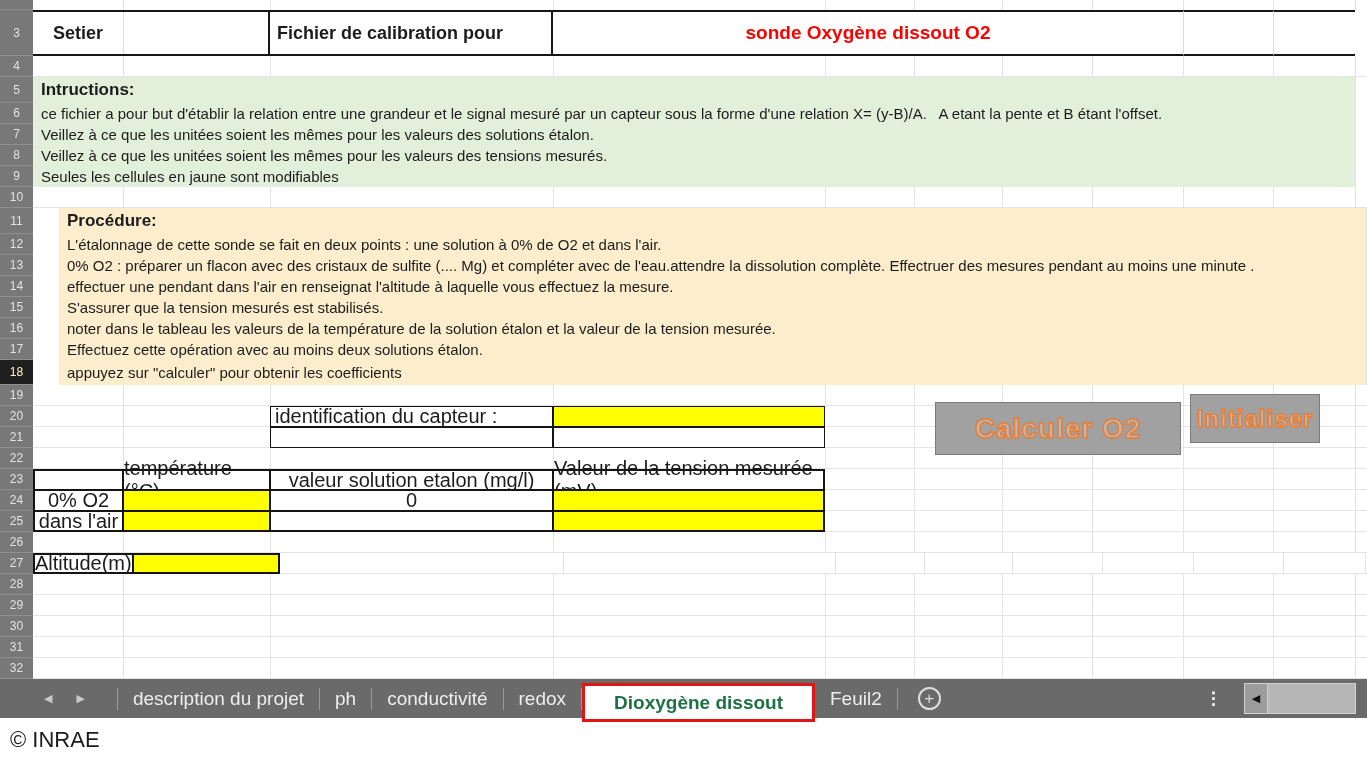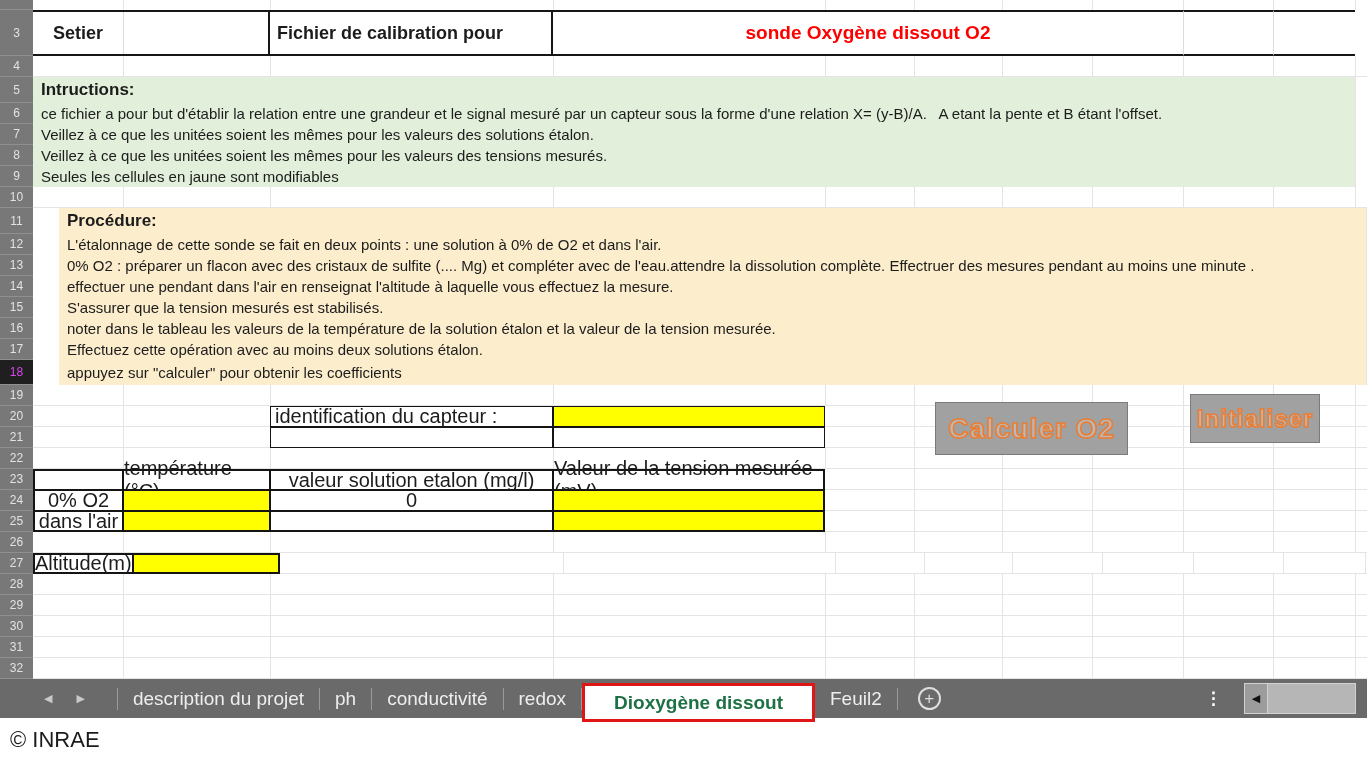--- a/index.html
+++ b/index.html
@@ -2,21 +2,21 @@
 <html><head>
 <meta charset="utf-8">
 <style>
   * { margin:0; padding:0; box-sizing:border-box; }
   html,body { width:1367px; height:762px; background:#fff; font-family:"Liberation Sans",sans-serif; color:#1c1c1c; }
   .sheet { position:relative; width:1367px; height:679px; background:#fff; overflow:hidden; }
   .row { display:flex; }
   .h10{height:10px}.h21{height:21px}.h25{height:25px}.h26{height:26px}.h46{height:46px}
   .rowhdr { flex:0 0 33px; width:33px; background:#787878; color:#e2e2e2; font-size:12px;
             display:flex; align-items:center; justify-content:center; border-bottom:1px solid #8f8f8f; }
-  .rowhdr.sel { background:#1f1f1f; color:#d946ef; }
+  .rowhdr.sel { background:#1f1f1f; color:#fef9c3; }
 
   
   .gridrow { flex:1; border-bottom:1px solid #e4e4e4; background-repeat:no-repeat; background-size:1px 100%;
     background-image:linear-gradient(#e4e4e4,#e4e4e4),linear-gradient(#e4e4e4,#e4e4e4),linear-gradient(#e4e4e4,#e4e4e4),linear-gradient(#e4e4e4,#e4e4e4),linear-gradient(#e4e4e4,#e4e4e4),linear-gradient(#e4e4e4,#e4e4e4),linear-gradient(#e4e4e4,#e4e4e4),linear-gradient(#e4e4e4,#e4e4e4),linear-gradient(#e4e4e4,#e4e4e4),linear-gradient(#e4e4e4,#e4e4e4);
     background-position:90px 0,237px 0,520px 0,792px 0,881px 0,969px 0,1059px 0,1150px 0,1240px 0,1322px 0; }
   .gridrow.nb { border-bottom:none; }
   .gridAB { flex:0 0 237px; border-bottom:1px solid #e4e4e4; background-repeat:no-repeat; background-size:1px 100%;
     background-image:linear-gradient(#e4e4e4,#e4e4e4); background-position:90px 0; }
   .gridright { flex:1; border-bottom:1px solid #e4e4e4; background-repeat:no-repeat; background-size:1px 100%;
     background-image:linear-gradient(#e4e4e4,#e4e4e4),linear-gradient(#e4e4e4,#e4e4e4),linear-gradient(#e4e4e4,#e4e4e4),linear-gradient(#e4e4e4,#e4e4e4),linear-gradient(#e4e4e4,#e4e4e4),linear-gradient(#e4e4e4,#e4e4e4);
@@ -47,21 +47,21 @@
   .cellb.center { justify-content:center; }
   .cellb.yellow { background:#FFFF00; }
   .w90{flex:0 0 90px}.w147{flex:0 0 147px}.w283{flex:0 0 283px}.w272{flex:0 0 272px}
   .t2{border-top-width:2px}.b2{border-bottom-width:2px}.l2{border-left-width:2px}.r2{border-right-width:2px}
   .padl{padding-left:4px}
 
   
   .btn { position:absolute; z-index:5; background:#a1a1a1; border:1px solid #7b7b7b;
          display:flex; align-items:center; justify-content:center; font-weight:bold;
          color:#b9b9b9; -webkit-text-stroke:1.6px #ED7D31; text-shadow:0 0 1px #ED7D31; letter-spacing:1px; }
-  #btn-calc { left:935px; top:402px; width:193px; height:53px; font-size:28px; }
+  #btn-calc { left:935px; top:402px; width:246px; height:53px; font-size:28px; }
   #btn-init { left:1190px; top:394px; width:130px; height:49px; font-size:24px; }
 
   
   .tabbar { height:39px; width:1367px; background:#6a6a6a; display:flex; align-items:center; color:#eeeeee; }
   .navarrows { display:flex; gap:24px; margin-left:44px; font-size:11px; color:#c9c9c9; }
   .navarrows span { cursor:default; }
   .tabs { display:flex; align-items:center; height:100%; margin-left:32px; }
   .tab { padding:0 15px; font-size:19px; height:100%; display:flex; align-items:center; white-space:nowrap; }
   .tab.active { background:#fff; color:#1E7145; font-weight:bold; border:3px solid #E01515; padding:0 29px;margin-top:8px; }
   .sep { width:1px; height:22px; background:#9a9a9a; }

